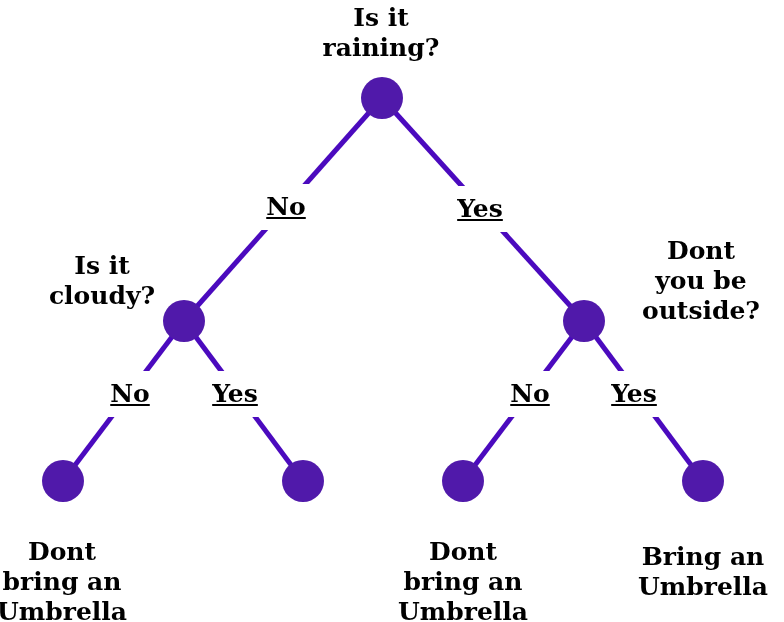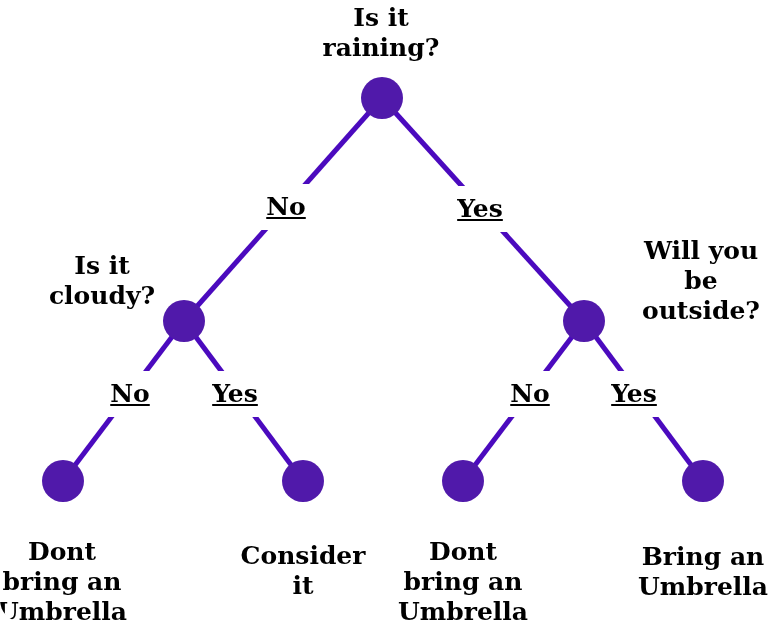--- a/index.html
+++ b/index.html
@@ -7,21 +7,20 @@
     padding: 0;
     background: #ffffff;
   }
   .canvas {
     position: relative;
     width: 784px;
     height: 622px;
     overflow: hidden;
     background: #ffffff;
     font-family: "DejaVu Serif", "Liberation Serif", serif;
-    border-radius: 22px;
   }
   .canvas svg {
     position: absolute;
     left: 0;
     top: 0;
   }
   .edge {
     stroke-width: 5;
     stroke-linecap: butt;
   }
@@ -61,34 +60,32 @@
     <circle cx="63" cy="481" r="21" fill="#5019aa"></circle>
     <circle cx="303" cy="481" r="21" fill="#5019aa"></circle>
     <circle cx="463" cy="481" r="21" fill="#5019aa"></circle>
     <circle cx="703" cy="481" r="21" fill="#5019aa"></circle>
   </svg>
 
   <div class="label" style="left:381px; top:33px;">Is it
 raining?</div>
   <div class="label" style="left:102px; top:281px;">Is it
 cloudy?</div>
-  <div class="label" style="left:701px; top:281px;">Will you be
+  <div class="label" style="left:701px; top:281px;">Dont you be
 outside?</div>
 
   <div class="label edge-label" style="left:286px; top:207px;">No</div>
   <div class="label edge-label" style="left:480px; top:209px;">Yes</div>
   <div class="label edge-label" style="left:130px; top:394px;">No</div>
   <div class="label edge-label" style="left:235px; top:394px;">Yes</div>
   <div class="label edge-label" style="left:530px; top:394px;">No</div>
   <div class="label edge-label" style="left:634px; top:394px;">Yes</div>
 
   <div class="label" style="left:62px; top:582px;">Dont
 bring an
 Umbrella</div>
-  <div class="label" style="left:303px; top:571px;">Consider
-it</div>
   <div class="label" style="left:463px; top:582px;">Dont
 bring an
 Umbrella</div>
   <div class="label" style="left:703px; top:572px;">Bring an
 Umbrella</div>
 
 </div>
 
 </body></html>

